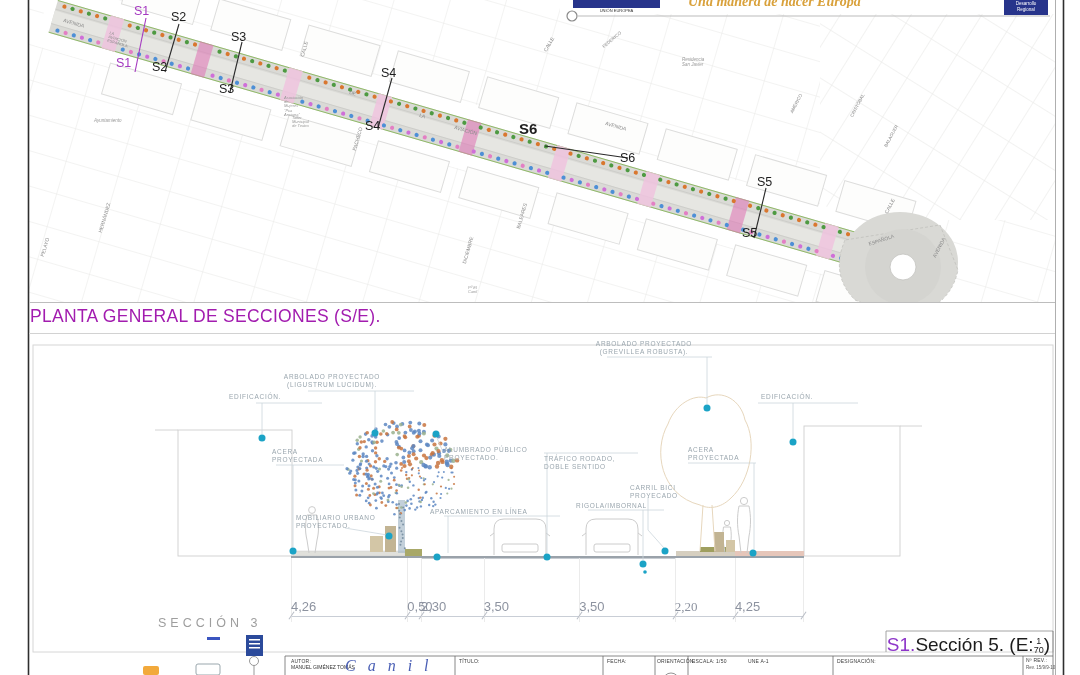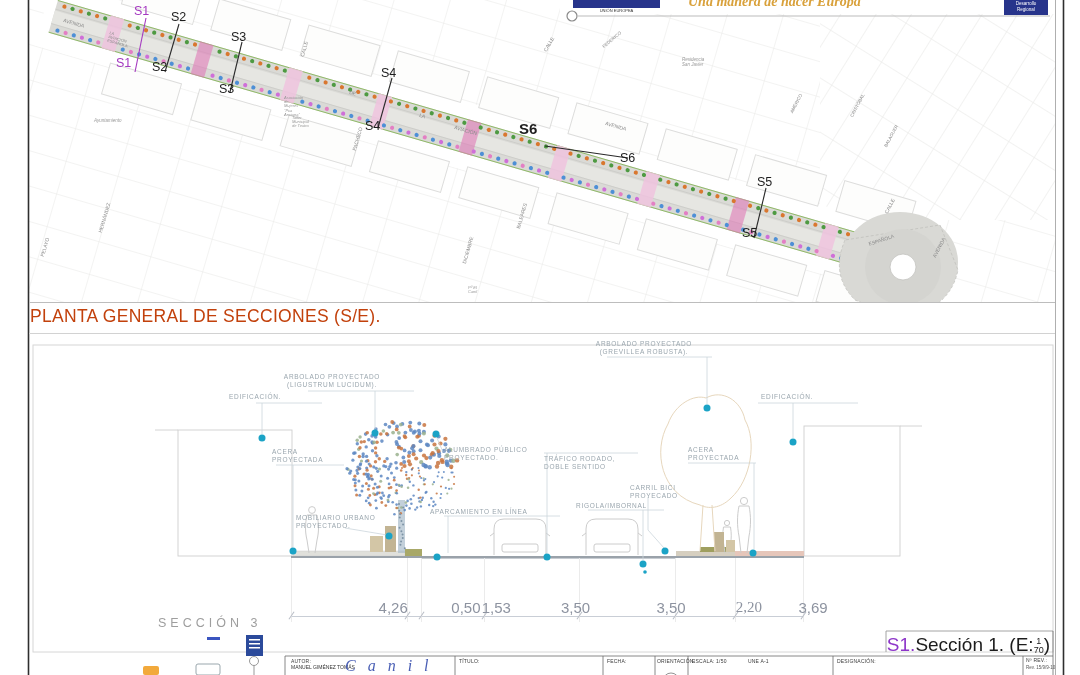--- a/index.html
+++ b/index.html
@@ -6,22 +6,22 @@
   #root{position:relative;width:1080px;height:675px;overflow:hidden;background:#fff;
         font-family:"Liberation Sans",sans-serif;}
   .abs{position:absolute;}
   .smark{position:absolute;font-size:12.5px;color:#1d1d1d;letter-spacing:0;line-height:1;}
   .smark.purple{color:#a438c0;}
   .smark.bold{font-weight:bold;font-size:15px;}
   .street{position:absolute;color:#8a8a8a;line-height:1.05;white-space:pre-line;transform-origin:left top;}
   .street.it{font-style:italic;color:#9a9a9a;}
   .callout{position:absolute;color:#9aa6ae;font-size:6.5px;letter-spacing:.7px;line-height:1.3;
            white-space:pre-line;}
-  .dimlbl{position:absolute;color:#8d93a0;font-size:15px;text-align:center;margin-left:44px;}
-  #plan-title{position:absolute;left:30px;top:306px;font-size:17.5px;color:#c2410c;letter-spacing:.3px;}
+  .dimlbl{position:absolute;color:#8d93a0;font-size:13px;text-align:left;}
+  #plan-title{position:absolute;left:30px;top:306px;font-size:17.5px;color:#a21caf;letter-spacing:.3px;}
   #seccion-name{position:absolute;left:158px;top:616px;font-size:12.5px;letter-spacing:4px;color:#9e9e9e;}
   #caption{position:absolute;left:820px;top:634px;width:230px;text-align:right;font-size:19px;color:#1c1c1c;white-space:nowrap;}
   #caption .s1{color:#8d35c9;}
   #caption .frac{display:inline-block;vertical-align:-2px;font-size:9px;line-height:.95;text-align:center;}
   #caption .frac .num{display:block;}
   #caption .frac .den{display:block;}
   .tb-label{position:absolute;font-size:5px;color:#3a3a3a;letter-spacing:.2px;}
   #sig-letters{position:absolute;left:345px;top:657px;width:110px;height:18px;overflow:hidden;
                color:#4a5fb5;font-family:"Liberation Serif",serif;font-style:italic;font-size:16px;letter-spacing:12px;}
   #slogan{position:absolute;left:688px;top:-6px;width:250px;height:14px;overflow:hidden;
@@ -836,30 +836,30 @@
       <div class="abs" style="left: 579.288px; top: 558px; width: 1px; height: 64px; background: rgb(235, 235, 235);"></div>
       <div class="abs" style="left: 575.288px; top: 615px; width: 9px; height: 1px; background: rgb(185, 190, 198); transform: rotate(-55deg);"></div>
       <div class="abs" style="left: 674.838px; top: 558px; width: 1px; height: 64px; background: rgb(235, 235, 235);"></div>
       <div class="abs" style="left: 670.838px; top: 615px; width: 9px; height: 1px; background: rgb(185, 190, 198); transform: rotate(-55deg);"></div>
       <div class="abs" style="left: 734.898px; top: 558px; width: 1px; height: 64px; background: rgb(235, 235, 235);"></div>
       <div class="abs" style="left: 730.898px; top: 615px; width: 9px; height: 1px; background: rgb(185, 190, 198); transform: rotate(-55deg);"></div>
       <div class="abs" style="left: 803.148px; top: 558px; width: 1px; height: 64px; background: rgb(235, 235, 235);"></div>
       <div class="abs" style="left: 799.148px; top: 615px; width: 9px; height: 1px; background: rgb(185, 190, 198); transform: rotate(-55deg);"></div>
       <div class="dimlbl" style="left: 291px; top: 599px; width: 116.298px;">4,26</div>
       <div class="dimlbl" style="left: 407.298px; top: 599px; width: 13.65px;">0,50</div>
-      <div class="dimlbl" style="left: 420.948px; top: 599px; width: 62.79px;">1,53</div>
+      <div class="dimlbl" style="left: 420.948px; top: 599px; width: 62.79px;">2,30</div>
       <div class="dimlbl" style="left: 483.738px; top: 599px; width: 95.55px;">3,50</div>
       <div class="dimlbl" style="left: 579.288px; top: 599px; width: 95.55px;">3,50</div>
       <div class="dimlbl" style="left: 674.838px; top: 599px; width: 60.06px; font-family: Liberation Serif, serif;">2,20</div>
-      <div class="dimlbl" style="left: 734.898px; top: 599px; width: 68.25px;">3,69</div>
+      <div class="dimlbl" style="left: 734.898px; top: 599px; width: 68.25px;">4,25</div>
     </div>
   <div id="seccion-name">SECCIÓN 3</div>
 
   <div id="caption">
-    <span class="s1">S1.</span><span>Sección 1. (E:</span><span class="frac"><span class="num">1</span><span class="den">70</span></span><span>)</span>
+    <span class="s1">S1.</span><span>Sección 5. (E:</span><span class="frac"><span class="num">1</span><span class="den">70</span></span><span>)</span>
   </div>
 
   <div class="tb-label" style="left:291px;top:658px">AUTOR:</div>
   <div id="autor-name">MANUEL GIMÉNEZ TOMÁS</div>
   <div id="sig-letters">Canil</div>
   <div class="tb-label" style="left:459px;top:658px">TÍTULO:</div>
   <div class="tb-label" style="left:607px;top:658px">FECHA:</div>
   <div class="tb-label" style="left:657px;top:658px">ORIENTACIÓN:</div>
   <div class="tb-label" style="left:692px;top:658px">ESCALA: 1/50</div>
   <div class="tb-label" style="left:748px;top:658px">UNE A-1</div>

